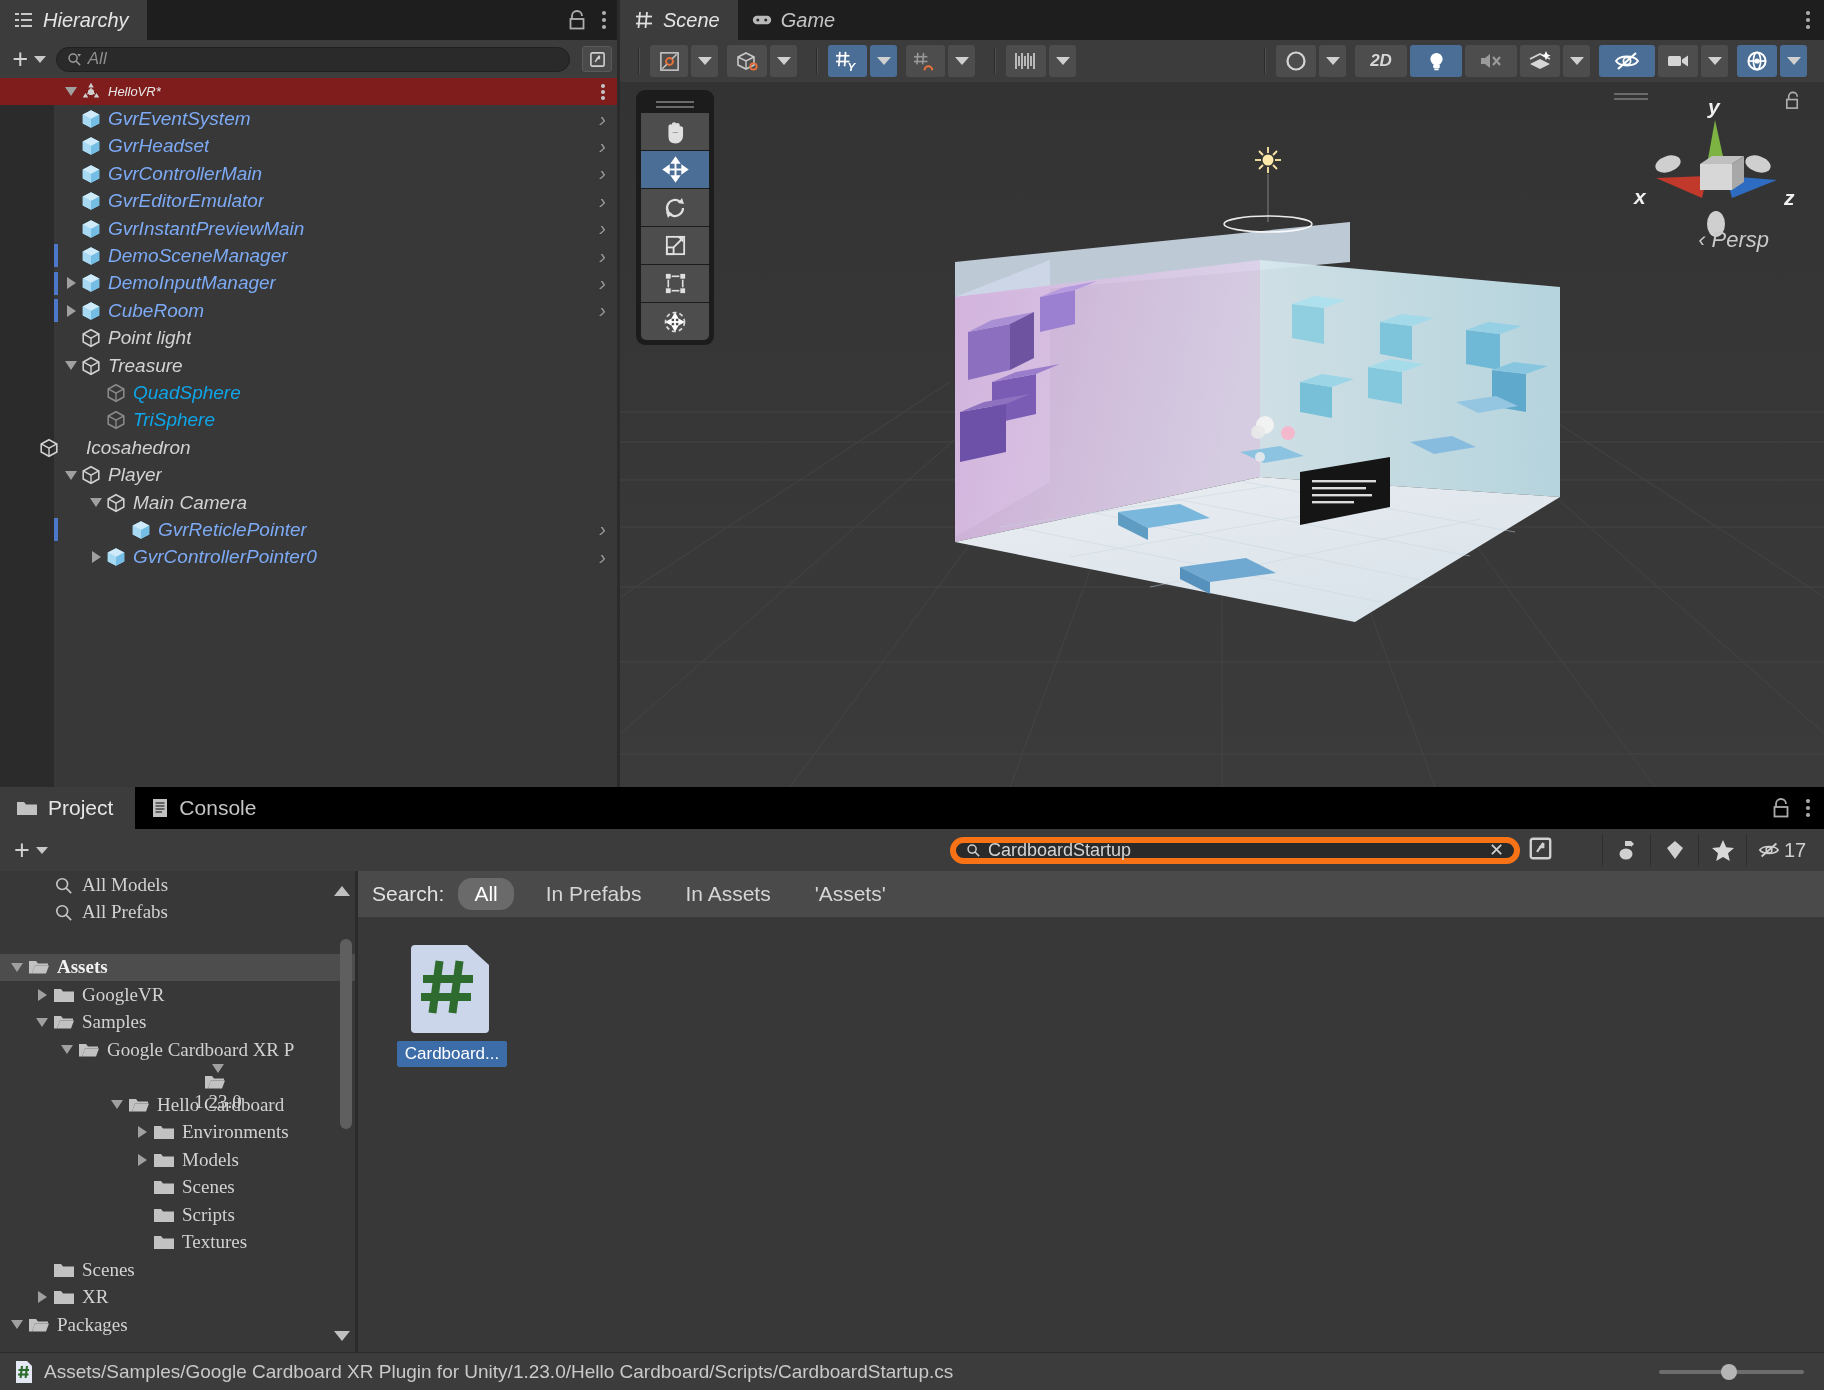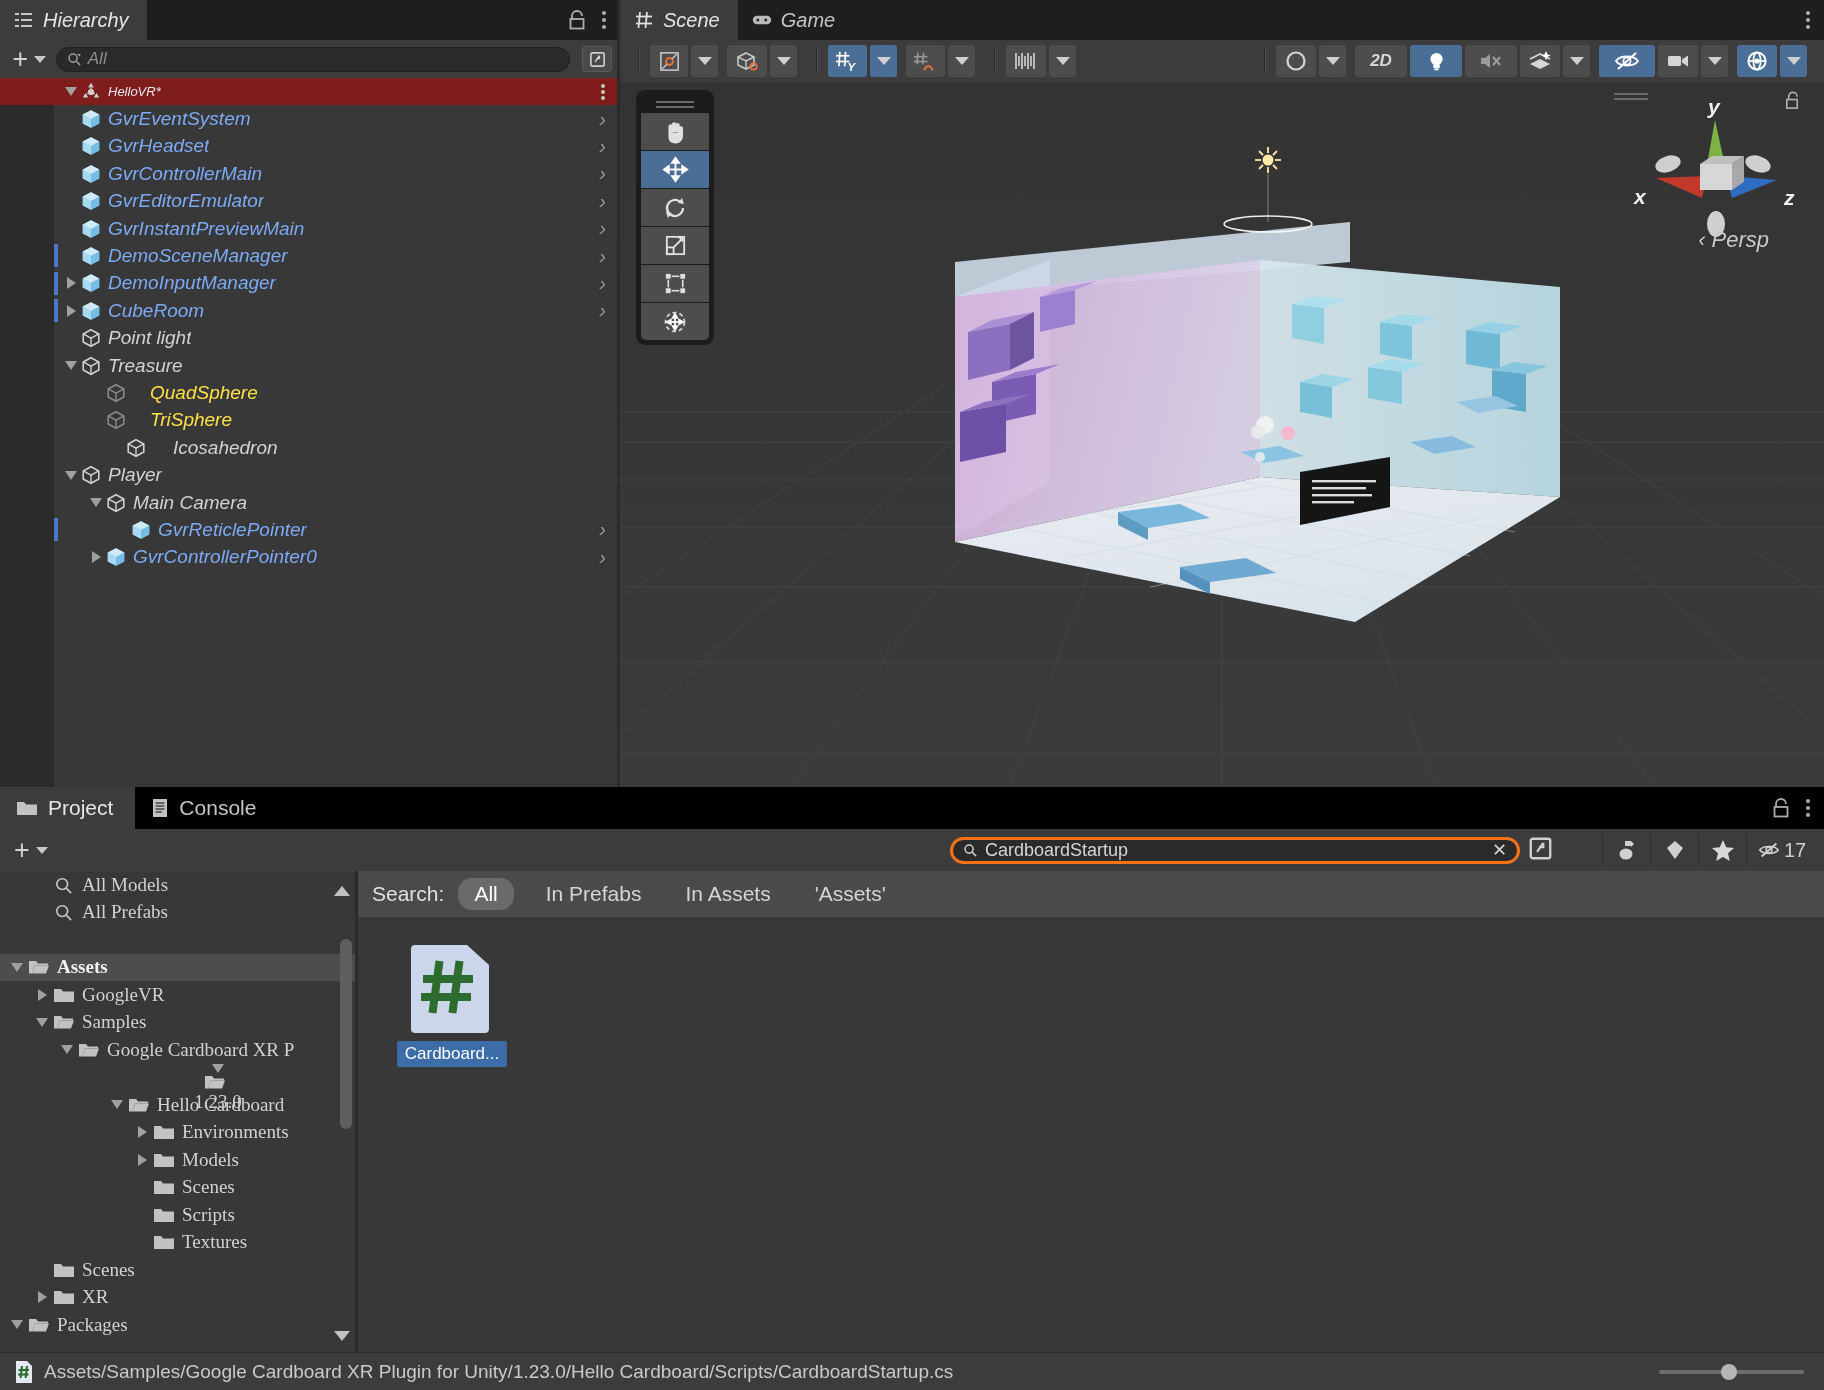--- a/index.html
+++ b/index.html
@@ -43,21 +43,21 @@
   .hrow { position: relative; display: flex; align-items: center; height: 27.4px; font-size: 19px; color: #d2d2d2; white-space: nowrap; }
   .hrow.scene-root { background: #7f1d1d; color: #e8e8e8; font-size: 13px; }
   .hrow .foldout { width: 18px; height: 27px; display: flex; align-items: center; justify-content: center; flex: none; }
   .tri-r { width: 0; height: 0; border-top: 6px solid transparent; border-bottom: 6px solid transparent; border-left: 9px solid #a0a0a0; }
   .tri-d { width: 0; height: 0; border-left: 6px solid transparent; border-right: 6px solid transparent; border-top: 9px solid #a0a0a0; }
   .hrow .go-icon { width: 22px; height: 22px; flex: none; margin-right: 6px; }
   .hrow .lbl { overflow: hidden; text-overflow: ellipsis; }
   .hrow .chev { position: absolute; right: 14px; color: #9a9a9a; font-size: 20px; font-weight: 300; }
   .blue-bar { position: absolute; left: 54px; top: 2px; width: 4px; height: 23px; background: #4b78c9; }
   .lbl.prefab { color: #7daaf5; }
-  .lbl.dim { color: #fde047; margin-left: 17px; }
+  .lbl.dim { color: #0ea5e9; }
   .h-dark-gutter { position: absolute; left: 0; top: 0; width: 54px; bottom: 0; background: #2b2b2b; }
 
   
   .scene { position: absolute; left: 620px; top: 0; right: 0; height: 787px; background: #282828; }
   .scene .tabbar { background: #1e1e1e; }
   .scene-toolbar { height: 42px; background: #3c3c3c; display: flex; align-items: center; padding: 0 8px; gap: 0px; }
   .tsep { width: 2px; height: 26px; border-left: 1px solid #2b2b2b; border-right: 1px solid #4f4f4f; margin: 0 10px; }
   .tbtn {
     height: 32px; min-width: 38px; background: #4d4d4d; border-radius: 3px;
     display: flex; align-items: center; justify-content: center; margin-right: 3px; color: #d6d6d6;
@@ -91,21 +91,21 @@
 
   
   .bottom { position: absolute; left: 0; top: 787px; width: 1824px; height: 603px; background: #383838; }
   .sel-line { position: absolute; left: 0; top: 0; width: 480px; height: 4px; background: #4a7fc1; }
   .p-tabbar { height: 42px; background: #000000; display: flex; align-items: stretch; position: relative; }
   .p-tab { display: flex; align-items: center; gap: 10px; padding: 0 22px 0 16px; color: #c4c4c4; font-size: 21px; }
   .p-tab.active { background: #3c3c3c; color: #e6e6e6; }
   .p-toolbar { height: 42px; background: #3c3c3c; display: flex; align-items: center; padding: 0 10px; position: relative; }
   .p-search {
     position: absolute; left: 950px; width: 570px; height: 27px; background: #2a2a2a;
-    border: 3px solid #f97316; border-radius: 14px; display: flex; align-items: center; gap: 7px; padding: 0 10px;
+    border: 6px solid #f97316; border-radius: 14px; display: flex; align-items: center; gap: 7px; padding: 0 10px;
     color: #d4d4d4; font-size: 18px;
   }
   .p-search .clear { margin-left: auto; color: #cfcfcf; font-size: 18px; }
   .p-right { position: absolute; right: 8px; display: flex; align-items: center; gap: 0; }
   .pr-btn { width: 48px; height: 32px; display: flex; align-items: center; justify-content: center; color: #d0d0d0;
             border-left: 1px solid #2e2e2e; }
   .pr-btn.num { gap: 3px; font-size: 20px; width: 70px; }
 
   .p-body { position: absolute; left: 0; top: 84px; right: 0; bottom: 38px; display: flex; }
   .p-tree { width: 355px; background: #383838; position: relative; overflow: hidden; }
@@ -335,21 +335,21 @@
             </div>
             <div class="hrow" style="padding-left: 87px;">
               <span class="foldout"></span>
               <svg class="go-icon" viewBox="0 0 24 24">
     <polygon points="12,3 20.5,7.6 20.5,16.4 12,21 3.5,16.4 3.5,7.6" fill="none" stroke="#8a8a8a" stroke-width="1.7"></polygon>
     <polyline points="3.5,7.6 12,12.2 20.5,7.6" fill="none" stroke="#8a8a8a" stroke-width="1.5"></polyline>
     <line x1="12" y1="12.2" x2="12" y2="21" stroke="#8a8a8a" stroke-width="1.5"></line>
   </svg>
               <span class="lbl dim">TriSphere</span>
             </div>
-            <div class="hrow" style="padding-left: 87px; gap: 20px;">
+            <div class="hrow" style=" gap: 20px;">
               <span class="foldout"></span>
               <svg class="go-icon" viewBox="0 0 24 24">
     <polygon points="12,3 20.5,7.6 20.5,16.4 12,21 3.5,16.4 3.5,7.6" fill="none" stroke="#d2d2d2" stroke-width="1.7"></polygon>
     <polyline points="3.5,7.6 12,12.2 20.5,7.6" fill="none" stroke="#d2d2d2" stroke-width="1.5"></polyline>
     <line x1="12" y1="12.2" x2="12" y2="21" stroke="#d2d2d2" stroke-width="1.5"></line>
   </svg>
               <span class="lbl">Icosahedron</span>
             </div>
             <div class="hrow" style="padding-left: 62px;">
               <span class="foldout">

